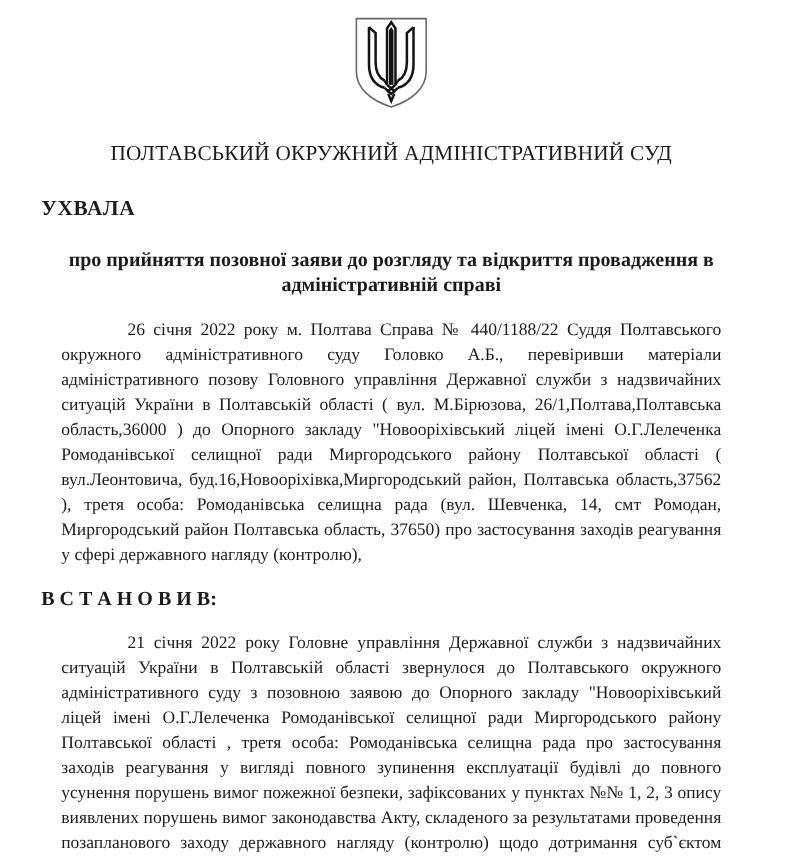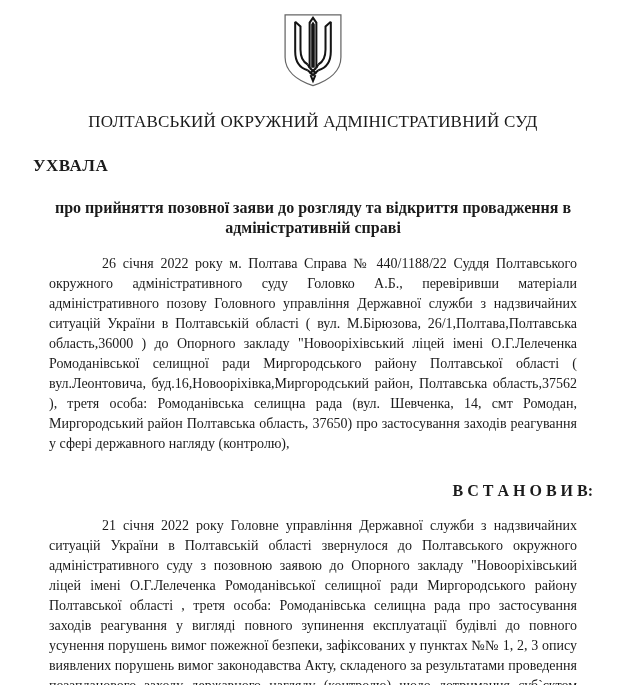--- a/index.html
+++ b/index.html
@@ -45,24 +45,24 @@
     line-height: 20px;
   }
   .body-par {
     font-size: 14px;
     line-height: 20px;
     text-align: justify;
     text-indent: 53px;
     margin: 16px;
   }
   .established {
-    text-align: right;
+    text-align: left;
     font-size: 16px;
     font-weight: bold;
-    margin: 28px 0 14px 0;
+    margin: 16px 0 14px 0;
   }
   .shield-svg {
     display: inline-block;
   }
 </style>
 </head>
 <body>
 
 <div class="page">
 

